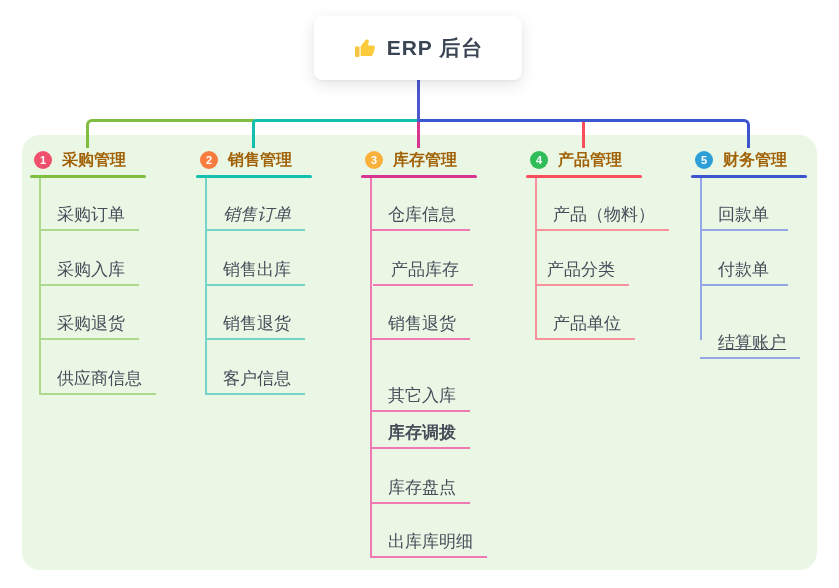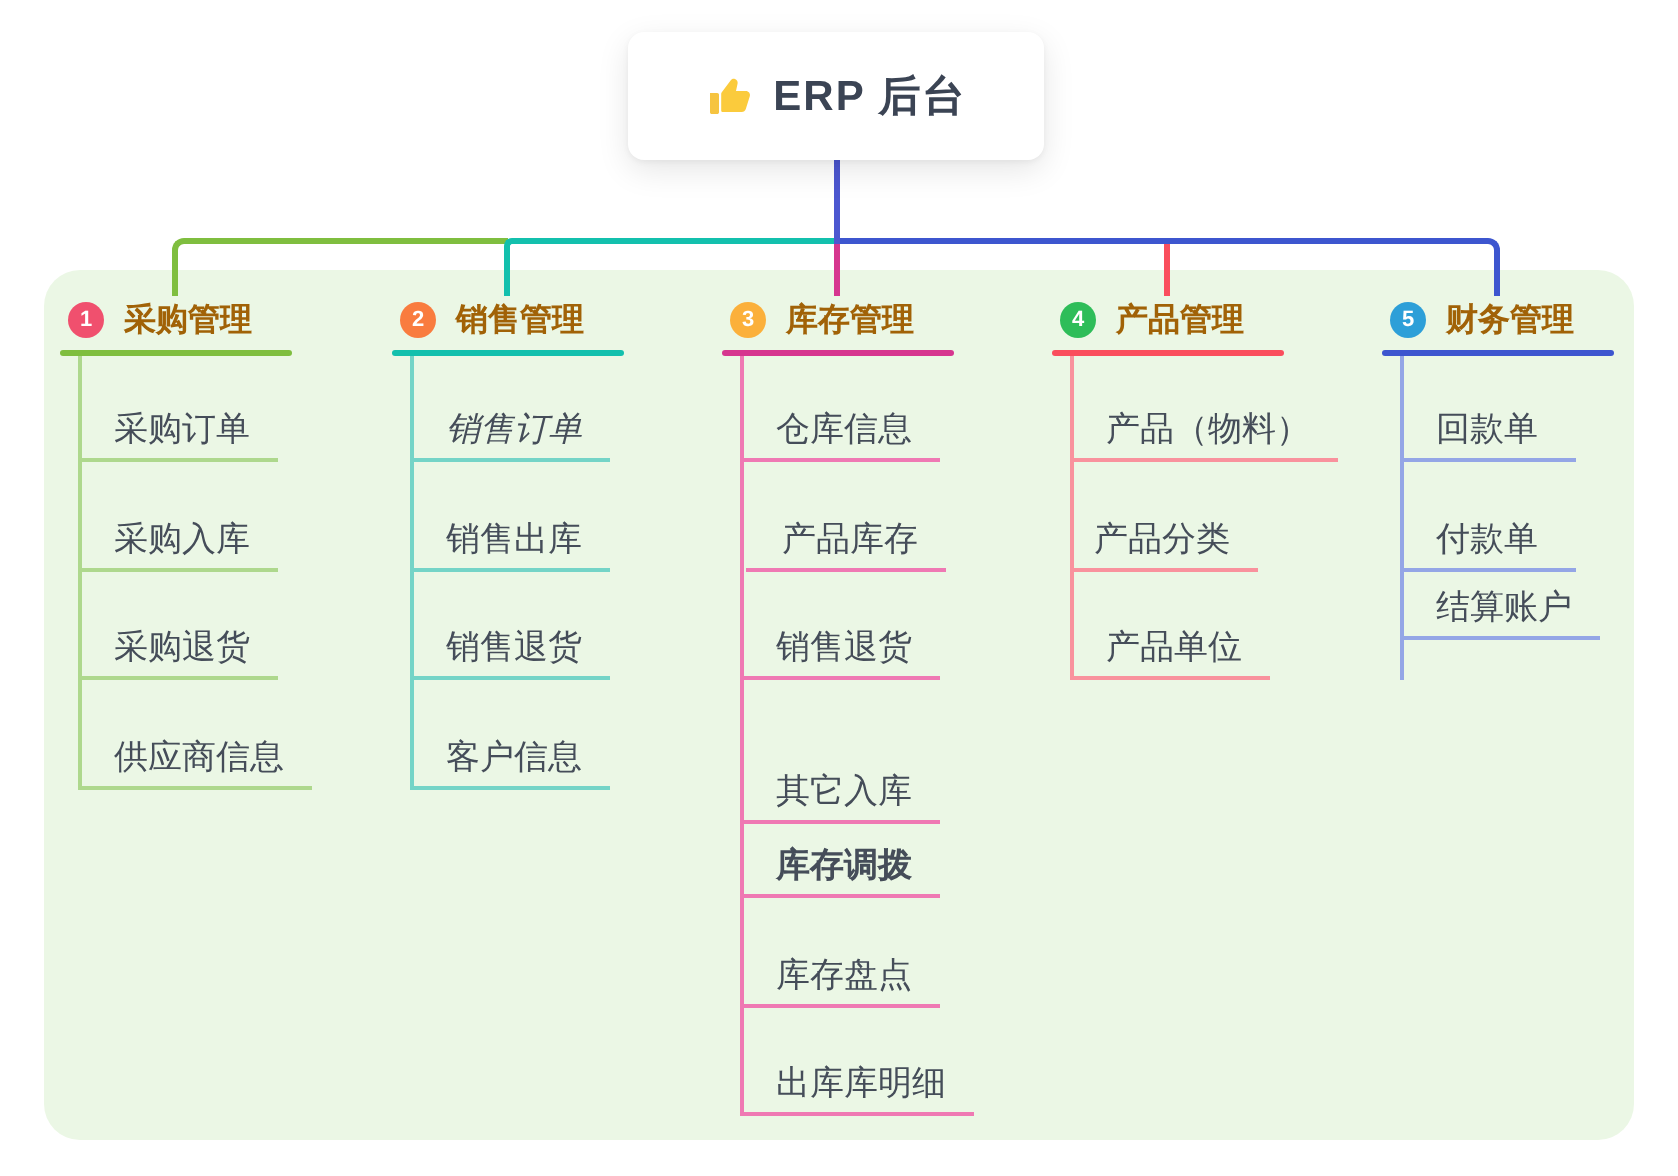--- a/index.html
+++ b/index.html
@@ -104,15 +104,15 @@
       <div class="child-item" style="left: 535px; top: 261.5px; border-bottom-color: rgb(249, 146, 157); padding-left: 12px;">产品分类</div>
       <div class="child-item" style="left: 535px; top: 316px; border-bottom-color: rgb(249, 146, 157);">产品单位</div>
       <div class="branch-title" style="left: 695px; top: 149px;">
         <span class="badge" style="background: rgb(45, 159, 216);">5</span>
         <span class="branch-label">财务管理</span>
       </div>
       <div class="branch-underline" style="left: 691px; top: 175px; width: 116px; background: rgb(61, 86, 207);"></div>
       <div class="child-vline" style="left: 700px; top: 178px; height: 162px; background: rgb(148, 166, 230);"></div>
       <div class="child-item" style="left: 700px; top: 207px; border-bottom-color: rgb(148, 166, 230);">回款单</div>
       <div class="child-item" style="left: 700px; top: 261.5px; border-bottom-color: rgb(148, 166, 230);">付款单</div>
-      <div class="child-item" style="left: 700px; top: 296px; border-bottom-color: rgb(148, 166, 230);">结算账户</div>
+      <div class="child-item" style="left: 700px; top: 335px; border-bottom-color: rgb(148, 166, 230); text-decoration: underline;">结算账户</div>
     </div>
 </div>
 
 </body></html>

